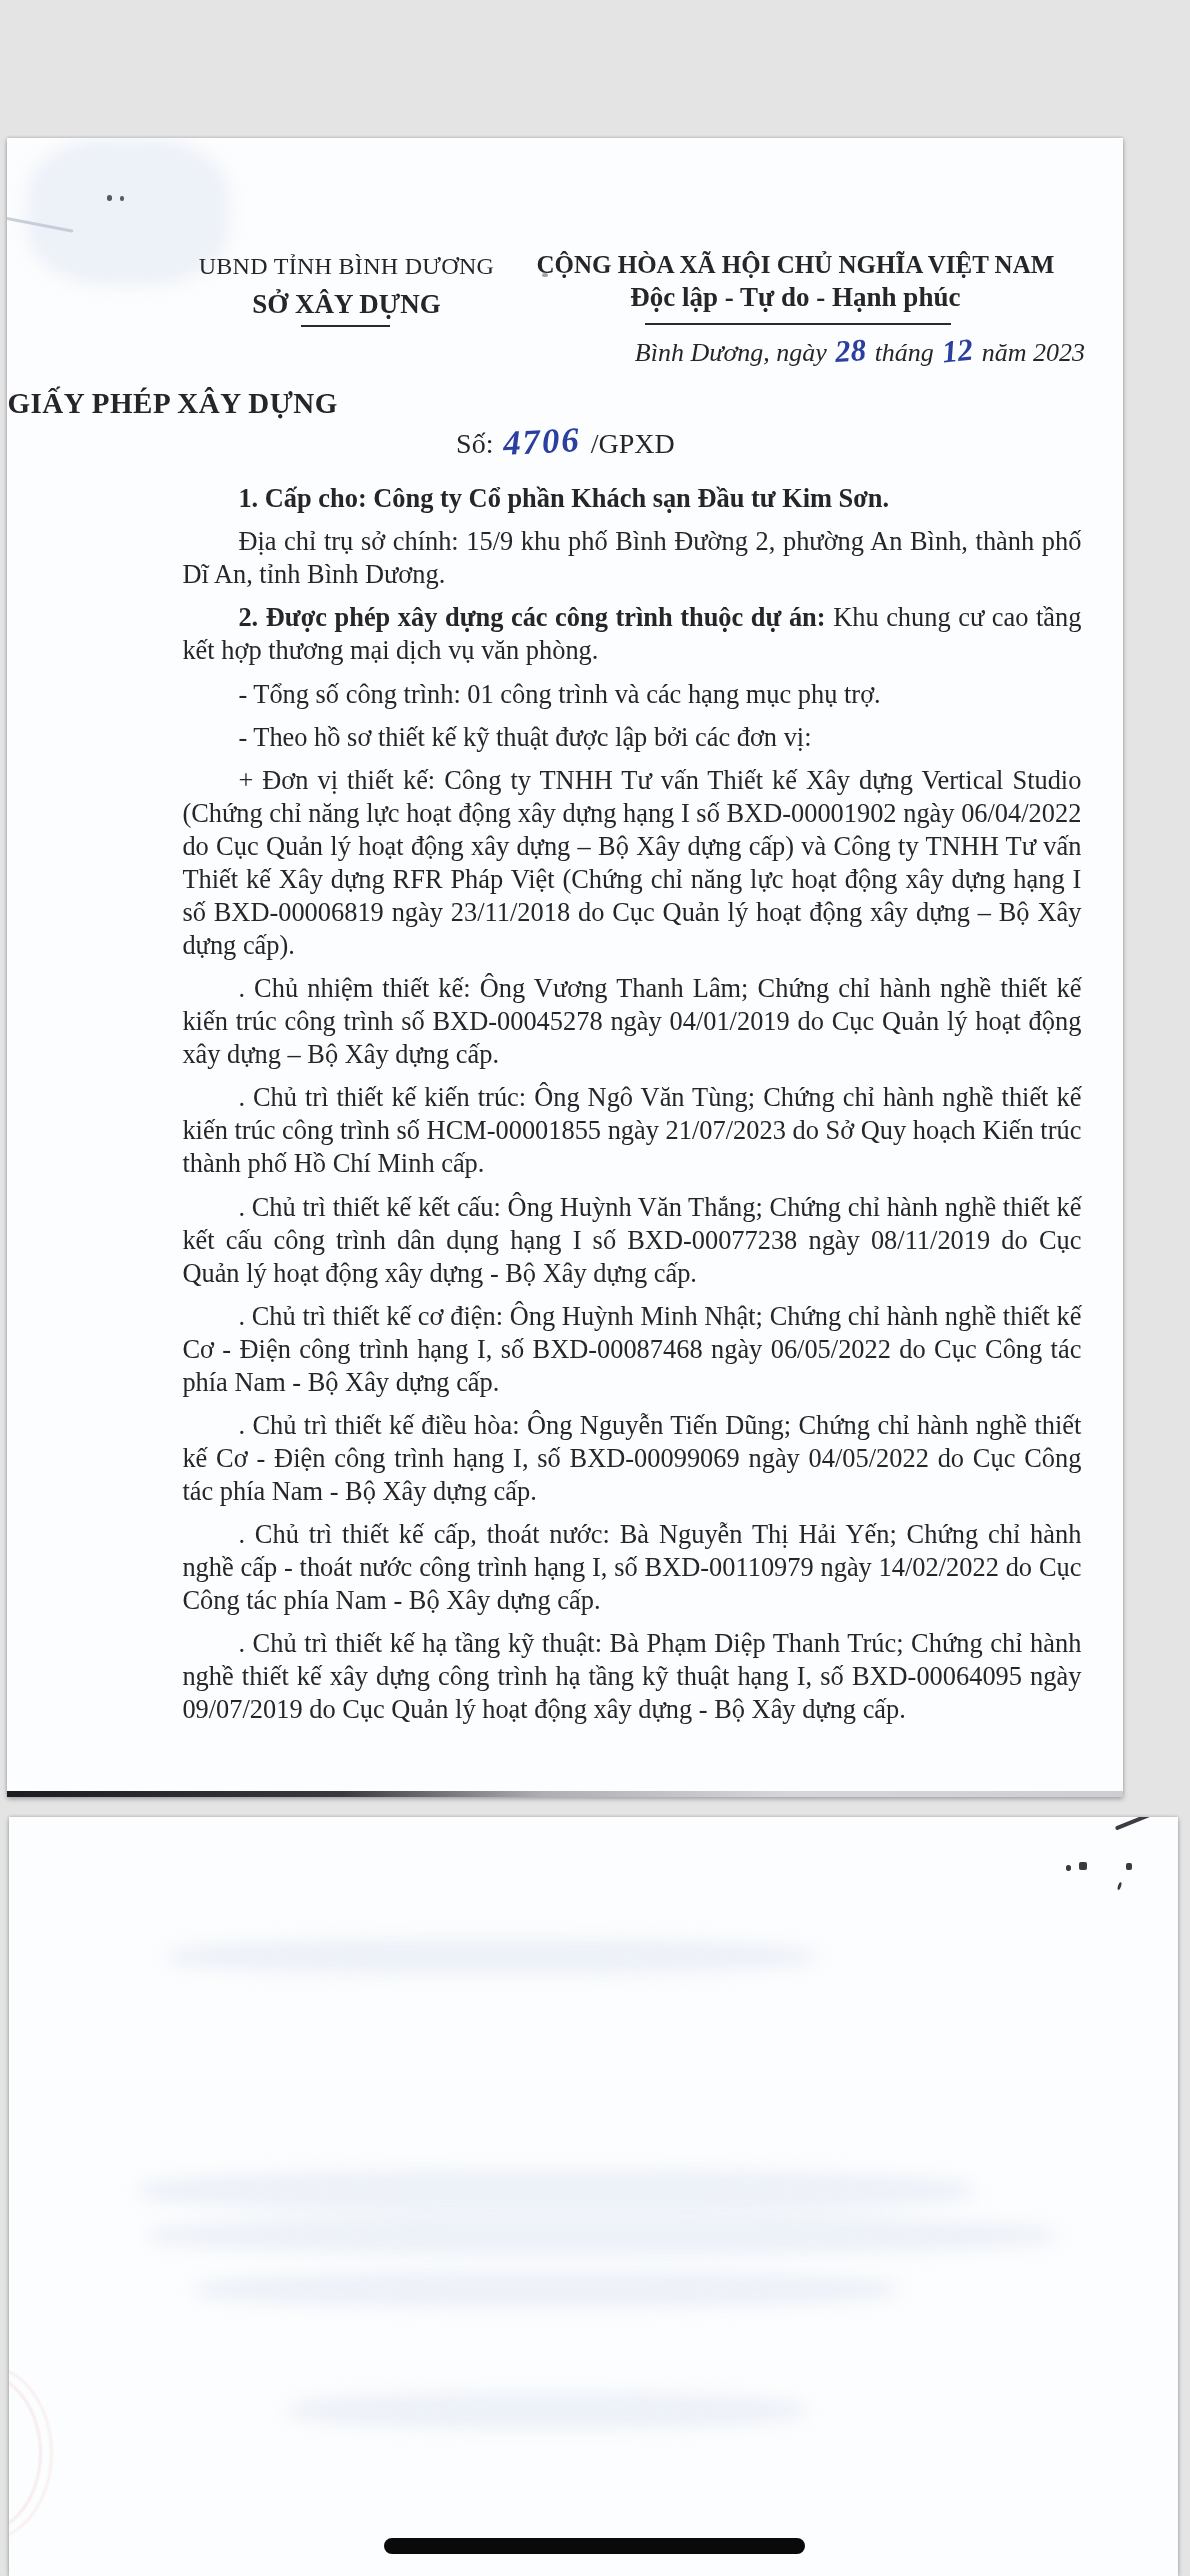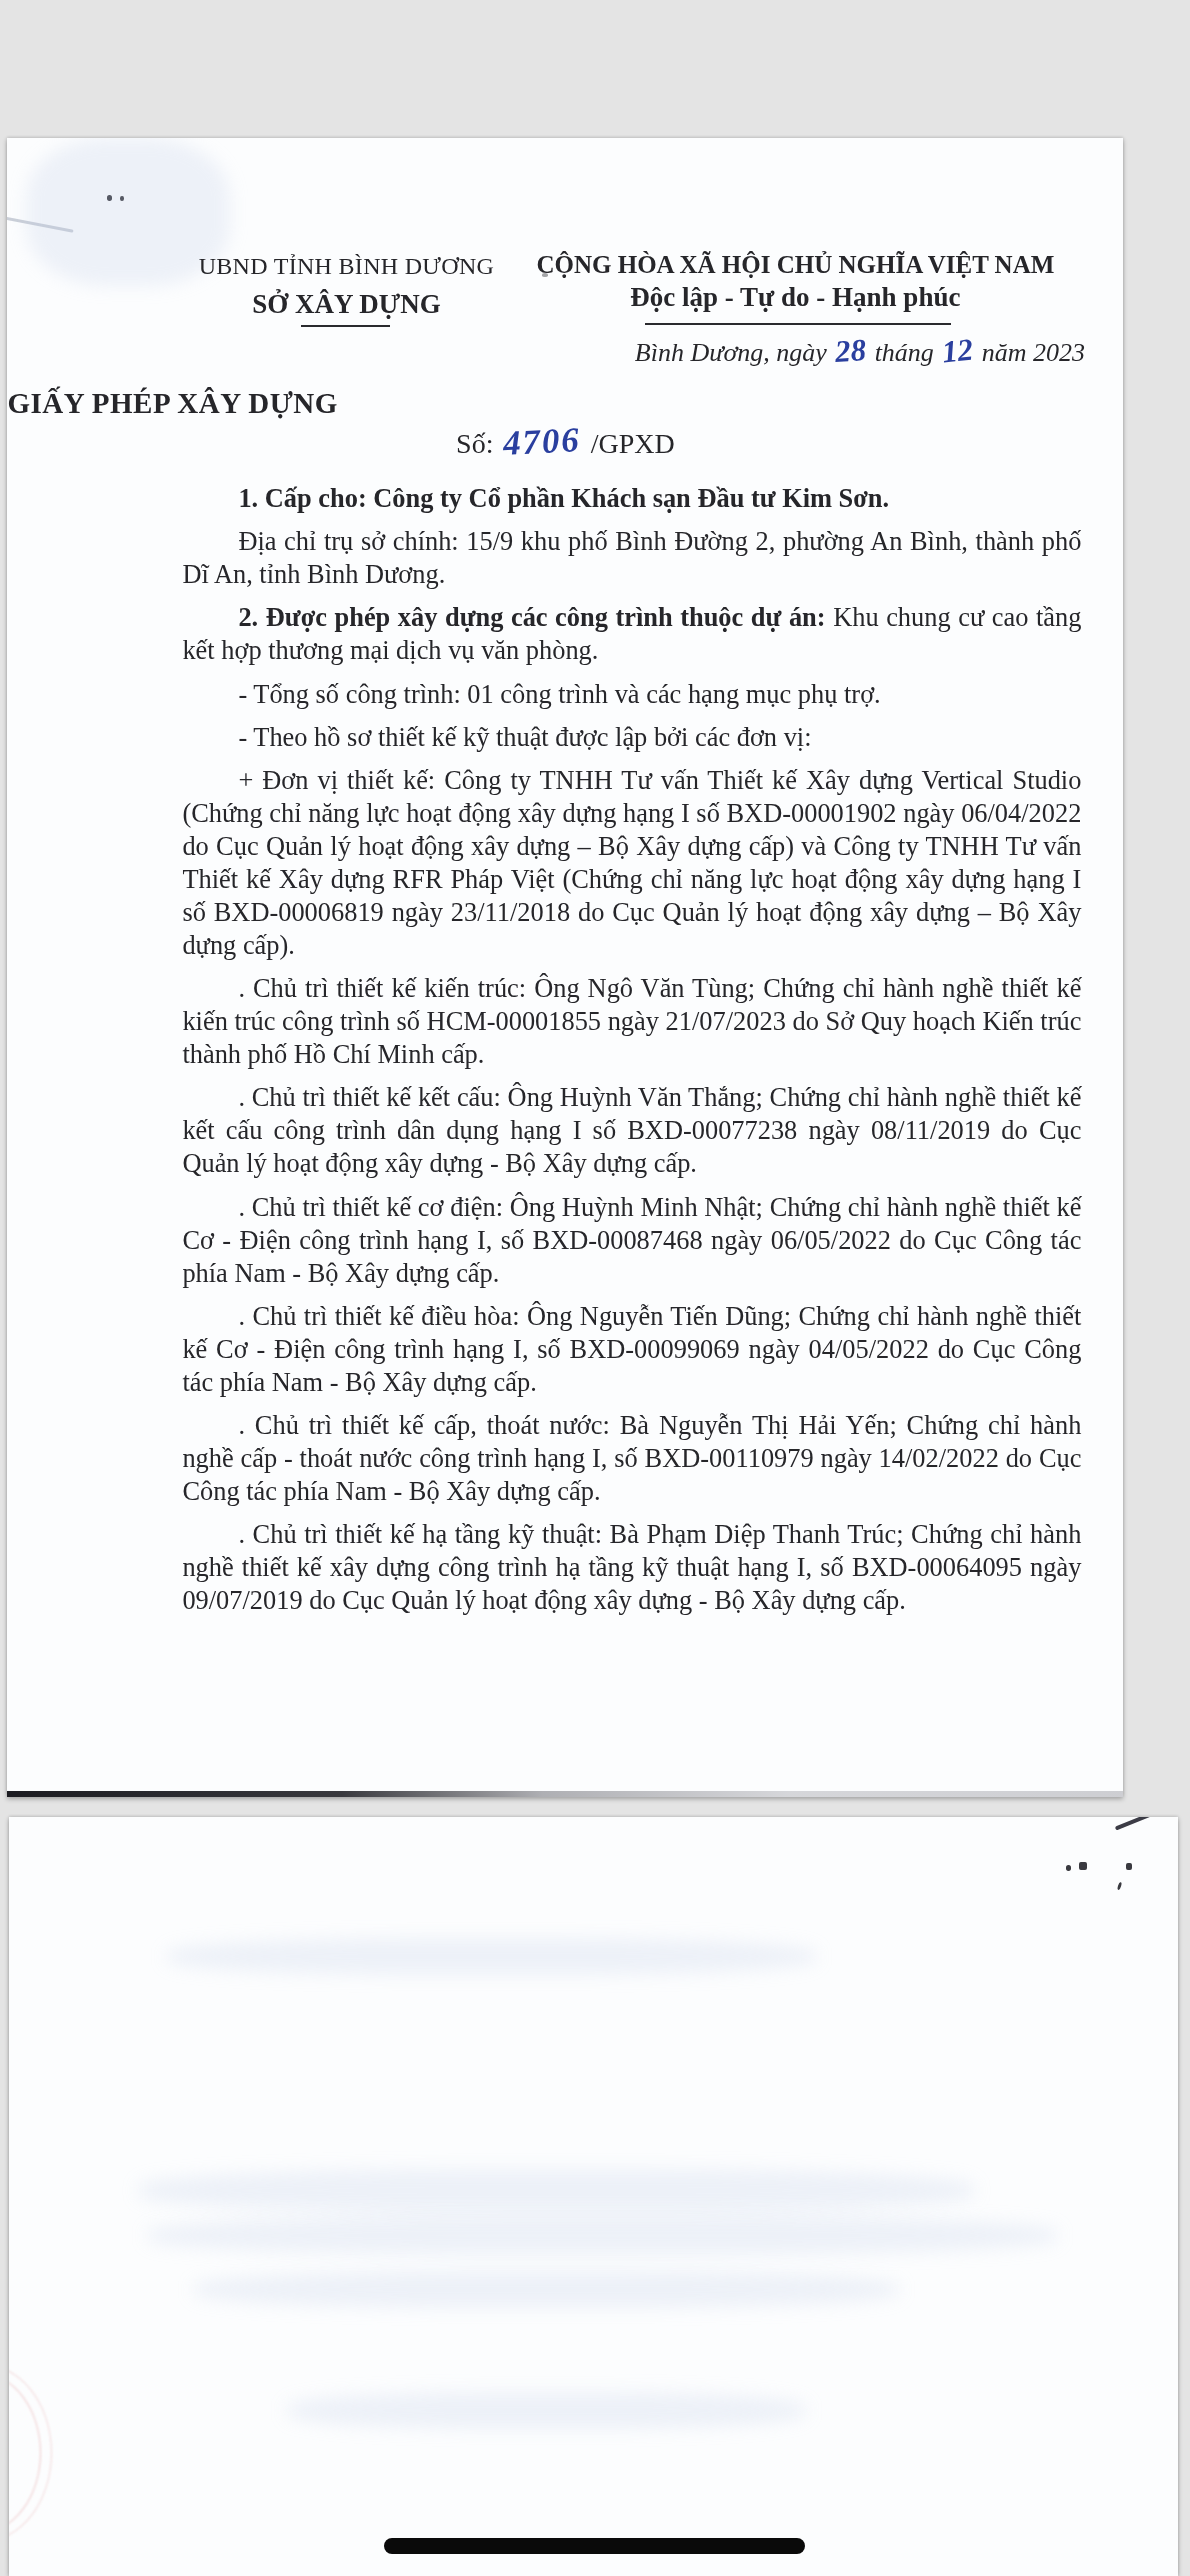--- a/index.html
+++ b/index.html
@@ -102,20 +102,21 @@
       <span>/GPXD</span>
     </div>
 
     <div class="body-text">
         <p><b>1. Cấp cho: Công ty Cổ phần Khách sạn Đầu tư Kim Sơn.</b></p>
         <p><span>Địa chỉ trụ sở chính: 15/9 khu phố Bình Đường 2, phường An Bình, thành phố Dĩ An, tỉnh Bình Dương.</span></p>
         <p><b>2. Được phép xây dựng các công trình thuộc dự án: </b><span>Khu chung cư cao tầng kết hợp thương mại dịch vụ văn phòng.</span></p>
         <p><span>- Tổng số công trình: 01 công trình và các hạng mục phụ trợ.</span></p>
         <p><span>- Theo hồ sơ thiết kế kỹ thuật được lập bởi các đơn vị:</span></p>
         <p><span>+ Đơn vị thiết kế: Công ty TNHH Tư vấn Thiết kế Xây dựng Vertical Studio (Chứng chỉ năng lực hoạt động xây dựng hạng I số BXD-00001902 ngày 06/04/2022 do Cục Quản lý hoạt động xây dựng – Bộ Xây dựng cấp) và Công ty TNHH Tư vấn Thiết kế Xây dựng RFR Pháp Việt (Chứng chỉ năng lực hoạt động xây dựng hạng I số BXD-00006819 ngày 23/11/2018 do Cục Quản lý hoạt động xây dựng – Bộ Xây dựng cấp).</span></p>
+        <p><span>. Chủ nhiệm thiết kế: Ông Vương Thanh Lâm; Chứng chỉ hành nghề thiết kế kiến trúc công trình số BXD-00045278 ngày 04/01/2019 do Cục Quản lý hoạt động xây dựng – Bộ Xây dựng cấp.</span></p>
         <p><span>. Chủ trì thiết kế kiến trúc: Ông Ngô Văn Tùng; Chứng chỉ hành nghề thiết kế kiến trúc công trình số HCM-00001855 ngày 21/07/2023 do Sở Quy hoạch Kiến trúc thành phố Hồ Chí Minh cấp.</span></p>
         <p><span>. Chủ trì thiết kế kết cấu: Ông Huỳnh Văn Thắng; Chứng chỉ hành nghề thiết kế kết cấu công trình dân dụng hạng I số BXD-00077238 ngày 08/11/2019 do Cục Quản lý hoạt động xây dựng - Bộ Xây dựng cấp.</span></p>
         <p><span>. Chủ trì thiết kế cơ điện: Ông Huỳnh Minh Nhật; Chứng chỉ hành nghề thiết kế Cơ - Điện công trình hạng I, số BXD-00087468 ngày 06/05/2022 do Cục Công tác phía Nam - Bộ Xây dựng cấp.</span></p>
         <p><span>. Chủ trì thiết kế điều hòa: Ông Nguyễn Tiến Dũng; Chứng chỉ hành nghề thiết kế Cơ - Điện công trình hạng I, số BXD-00099069 ngày 04/05/2022 do Cục Công tác phía Nam - Bộ Xây dựng cấp.</span></p>
         <p><span>. Chủ trì thiết kế cấp, thoát nước: Bà Nguyễn Thị Hải Yến; Chứng chỉ hành nghề cấp - thoát nước công trình hạng I, số BXD-00110979 ngày 14/02/2022 do Cục Công tác phía Nam - Bộ Xây dựng cấp.</span></p>
         <p><span>. Chủ trì thiết kế hạ tầng kỹ thuật: Bà Phạm Diệp Thanh Trúc; Chứng chỉ hành nghề thiết kế xây dựng công trình hạ tầng kỹ thuật hạng I, số BXD-00064095 ngày 09/07/2019 do Cục Quản lý hoạt động xây dựng - Bộ Xây dựng cấp.</span></p>
       </div>
 
     <svg class="stamp" width="167" height="204" viewBox="0 0 180 220">
       <circle cx="128" cy="110" r="82" fill="none" stroke-width="3.5" stroke="#c53030"></circle>

